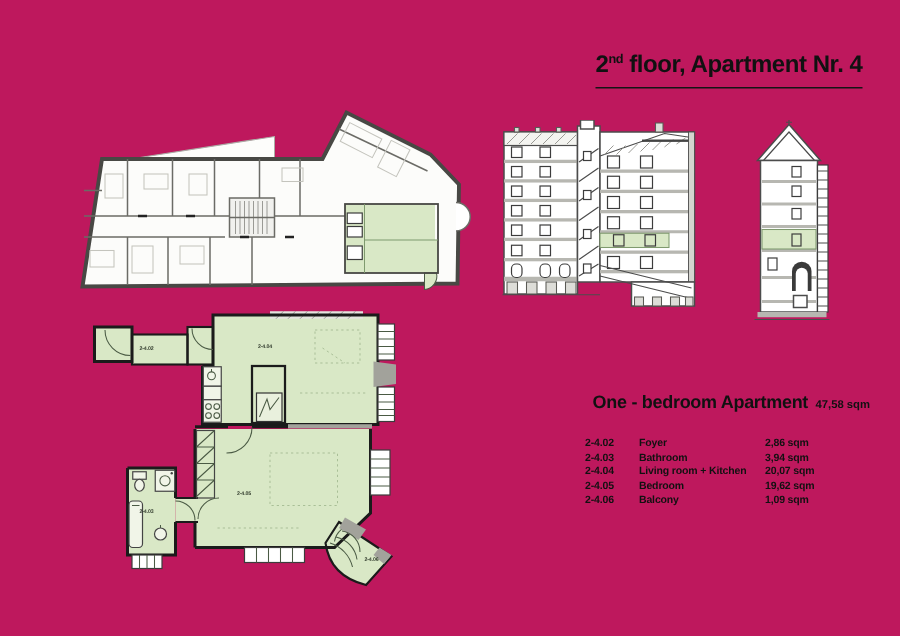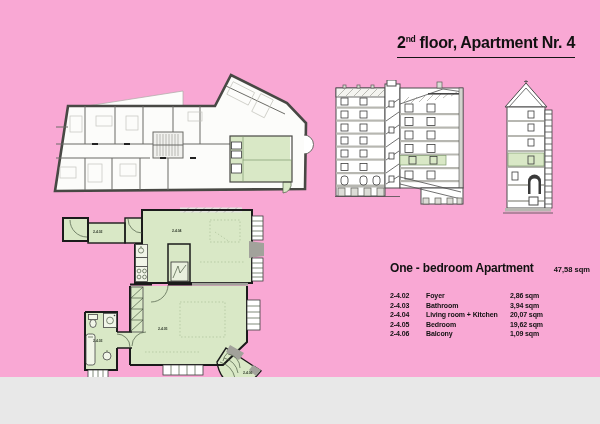--- a/index.html
+++ b/index.html
@@ -3,32 +3,32 @@
 <meta charset="utf-8">
 <style>
   :root{
     --highlight:#d9e8c6;
     --wall:#1b1b1b;
     --section-line:#4c4c4c;
     --plan-gray:#a2a29b;
     --ink:#111111;
   }
   html,body{margin:0;padding:0;background:#e8e8e8;}
-  .sheet{position:relative;width:600px;height:377px;background:#f9a8d4;overflow:hidden;
+  .sheet{position:relative;width:600px;height:424px;background:#be185d;overflow:hidden;
          font-family:"Liberation Sans",sans-serif;color:var(--ink);}
   svg{position:absolute;display:block;}
   
   .title-block{position:absolute;top:34px;right:25px;text-align:right;
                border-bottom:1.6px solid #151515;padding-bottom:5px;}
   .title-block h1{margin:0;font-size:16px;font-weight:700;letter-spacing:-0.3px;white-space:nowrap;}
   .title-block .sup{font-size:8.5px;vertical-align:super;}
   .title-block .rest{margin-left:4px;}
   
   .summary{position:absolute;left:390px;top:229px;width:190px;}
-  .summary .head{display:flex;align-items:baseline;gap:20px;}
+  .summary .head{display:flex;align-items:baseline;gap:5px;justify-content:flex-end;}
   .summary .head .h{font-size:12px;font-weight:700;letter-spacing:-0.2px;white-space:nowrap;}
   .summary .head .t{font-size:7.5px;font-weight:700;white-space:nowrap;margin-top:36px;}
   .room-table{margin-top:16px;}
   .room-row{display:grid;grid-template-columns:36px 84px auto;font-size:7px;font-weight:700;
             line-height:9.6px;letter-spacing:-0.1px;}
   
   .gr{fill:var(--highlight);}
   .wl{stroke:var(--wall);fill:none;stroke-width:2;stroke-linejoin:miter;}
   .wl1{stroke:var(--wall);fill:none;stroke-width:1.4;}
   .thin{stroke:#4a5a44;stroke-width:.7;fill:none;}

